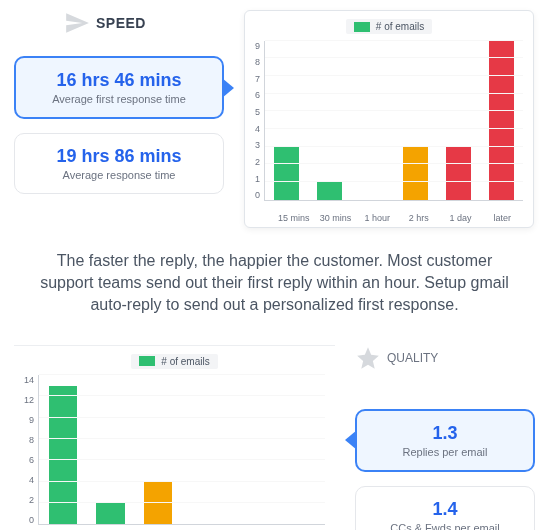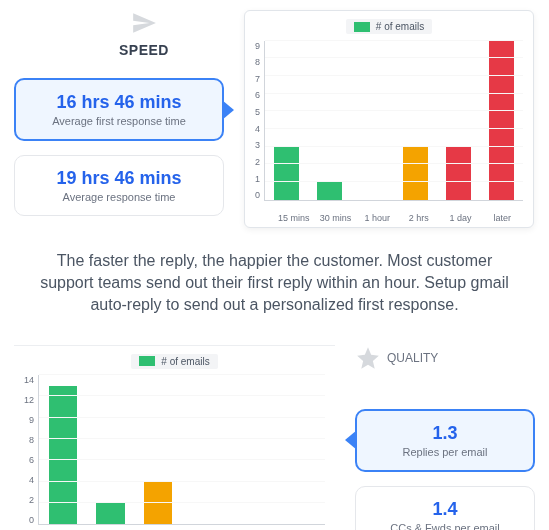--- a/index.html
+++ b/index.html
@@ -5,21 +5,21 @@
 * { box-sizing: border-box; margin: 0; padding: 0; }
 body {
   font-family: -apple-system, BlinkMacSystemFont, "Segoe UI", sans-serif;
   background: #fff;
   width: 549px;
   color: #6b7280;
   font-size: 12px;
 }
 .section { display: flex; padding: 10px 14px; gap: 20px; align-items: flex-start; }
 .metrics-col { width: 210px; display: flex; flex-direction: column; gap: 14px; }
-.section-header { display: flex; align-items: center; gap: 6px; margin-bottom: 6px; padding-left: 50px; flex-direction: column; }
+.section-header { display: flex; align-items: center; gap: 6px; margin-bottom: 6px; padding-left: 50px; }
 .section-header .title { font-size: 14px; font-weight: 600; color: #374151; letter-spacing: 0.5px; }
 .icon-svg { width: 26px; height: 26px; }
 .metric-card {
   border: 1px solid #e5e7eb;
   border-radius: 10px;
   padding: 12px 14px 12px;
   text-align: center;
   position: relative;
 }
 .metric-card.active { border: 2px solid #3b82f6; background: #eff6ff; }
@@ -69,21 +69,21 @@
             <path fill="#d6d9dd" d="M2 21l21-9L2 3v7l15 2-15 2v7z"></path>
           </svg>
       </span>
       <span class="title">SPEED</span>
     </div>
     <div class="metric-card active arrow-right">
       <div class="metric-value">16 hrs 46 mins</div>
       <div class="metric-label">Average first response time</div>
     </div>
     <div class="metric-card">
-      <div class="metric-value">19 hrs 46 mins</div>
+      <div class="metric-value">19 hrs 86 mins</div>
       <div class="metric-label">Average response time</div>
     </div>
   </div>
 
   <div class="chart-box" style="width:290px">
     <div class="legend">
       <span class="legend-item">
         <span class="legend-swatch" style="background:#2fbf71"></span>
         <span># of emails</span>
       </span>

